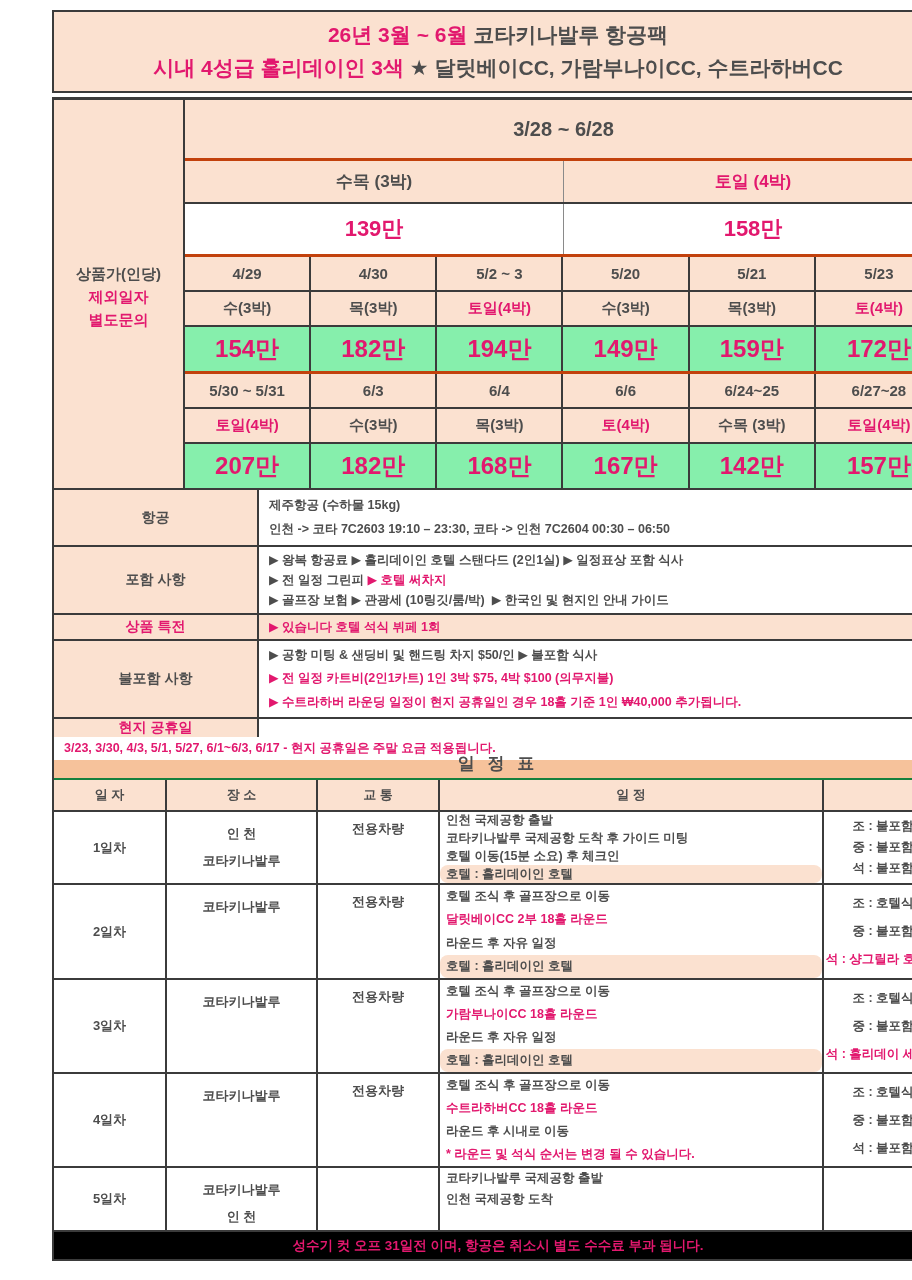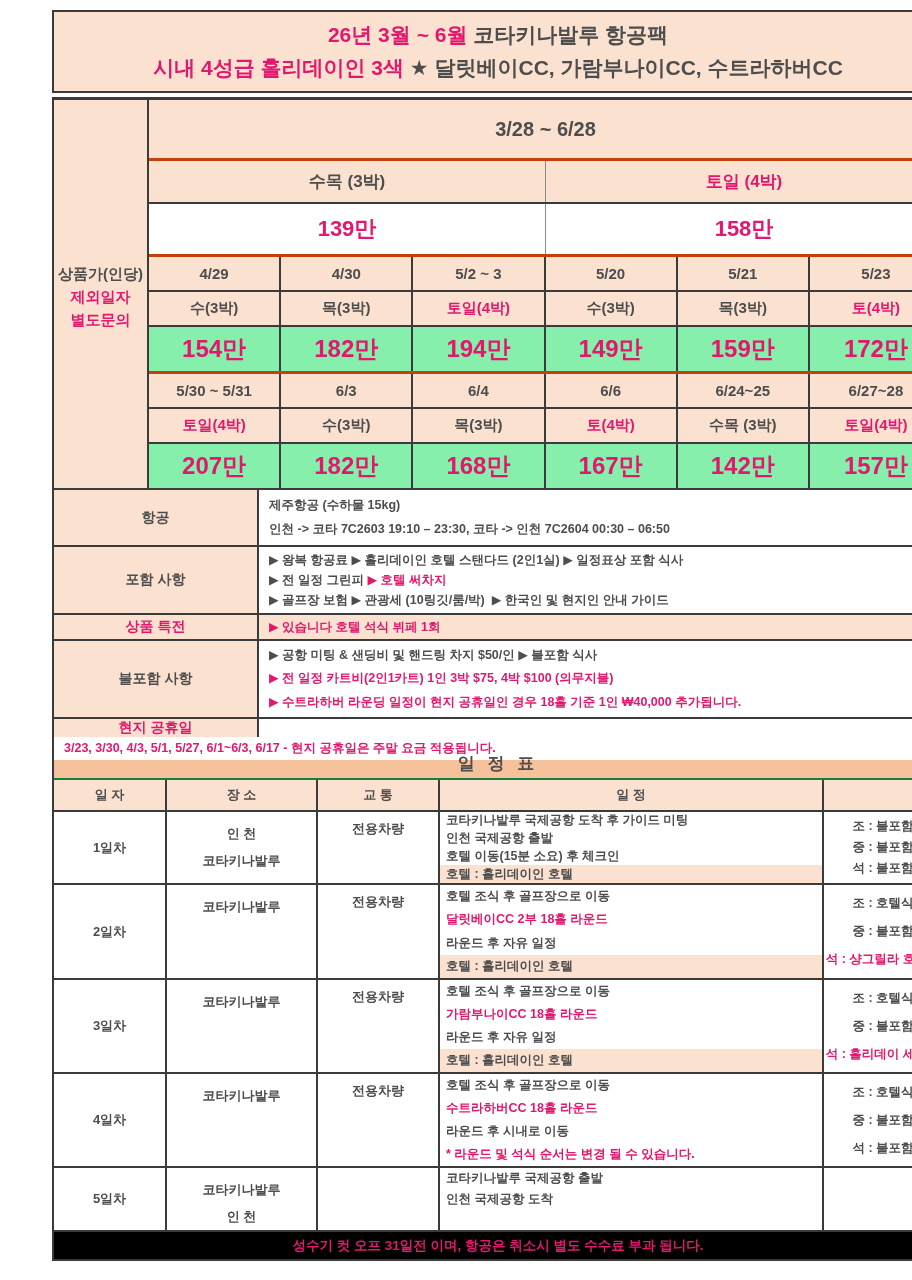--- a/index.html
+++ b/index.html
@@ -7,21 +7,21 @@
        font-family:"Liberation Sans","DejaVu Sans",sans-serif;font-weight:bold;color:#4d4d4d;}
   .sheet{position:absolute;left:10px;top:10px;width:892px;margin-left:42px;}
   .pk{color:#e2186e;}
 
   
   .hdr{border:2px solid #3b3b3b;background:#fbe1d0;text-align:center;
        padding:6px 0 7px 0;font-size:21px;line-height:33px;}
 
   
   .ptable{display:flex;border:2px solid #3b3b3b;border-top-width:3px;margin-top:4px;}
-  .pside{width:95px;border-right:2px solid #3b3b3b;background:#fbe1d0;
+  .pside{width:131px;border-right:2px solid #3b3b3b;background:#fbe1d0;
          text-align:center;font-size:15px;line-height:23px;padding-top:162px;box-sizing:border-box;}
   .pmain{flex:1;display:flex;flex-direction:column;}
   .bb2{border-bottom:2px solid #3b3b3b;}
   .bb3{border-bottom:3px solid #c2410c;}
   .prow-period{height:58px;background:#fbe1d0;display:flex;align-items:center;justify-content:center;font-size:20px;}
   .prow-half,.prow-base{display:flex;}
   .prow-half{height:41px;background:#fbe1d0;}
   .prow-base{height:50px;background:#ffffff;}
   .phalf{flex:1;display:flex;align-items:center;justify-content:center;font-size:17px;}
   .phalf:first-child{border-right:1px solid #8a8a8a;}
@@ -56,21 +56,21 @@
   .shead>div:last-child,.dayrow>div:last-child{border-right:none;}
   .c1{width:113px;} .c2{width:151px;} .c3{width:122px;} .c4{width:384px;} .c5{flex:1;}
   .dayrow{display:flex;border-bottom:2px solid #3b3b3b;background:#ffffff;font-size:13px;}
   .dayrow>div{border-right:2px solid #3b3b3b;box-sizing:border-box;}
   .d1{height:71px;} .d2{height:93px;} .d3{height:92px;} .d4{height:92px;} .d5{height:62px;}
   .cell-day{display:flex;align-items:center;justify-content:center;}
   .cell-place{text-align:center;padding-top:8px;line-height:27px;}
   .cell-trans{text-align:center;padding-top:8px;}
   .cell-sched{display:flex;flex-direction:column;font-size:12.5px;}
   .sline{flex:1;display:flex;align-items:center;padding-left:6px;}
-  .sline.hl{background:#fbe1d0;}
+  .sline.hl{background:#fbe1d0;border-radius:8px;}
   .cell-meal{display:flex;flex-direction:column;justify-content:space-around;align-items:center;font-size:12.5px;padding:4px 0;}
   .sfooter{height:27px;background:#000000;display:flex;align-items:center;justify-content:center;font-size:13.5px;}
 </style>
 </head>
 <body>
 
 <div class="doc">
 <div class="sheet">
 
   <div class="hdr">
@@ -196,22 +196,22 @@
     </div>
 
     <div class="dayrow d1">
       <div class="c1 cell-day">1일차</div>
       <div class="c2 cell-place">
             <div>인 천</div>
             <div>코타키나발루</div>
           </div>
       <div class="c3 cell-trans">전용차량</div>
       <div class="c4 cell-sched">
+        <div class="sline">인천 국제공항 출발</div>
         <div class="sline">코타키나발루 국제공항 도착 후 가이드 미팅</div>
-        <div class="sline">인천 국제공항 출발</div>
         <div class="sline">호텔 이동(15분 소요) 후 체크인</div>
         <div class="sline hl">호텔 : 홀리데이인 호텔</div>
       </div>
       <div class="c5 cell-meal">
         <div>조 : 불포함</div>
         <div>중 : 불포함</div>
         <div>석 : 불포함</div>
       </div>
     </div>
 

